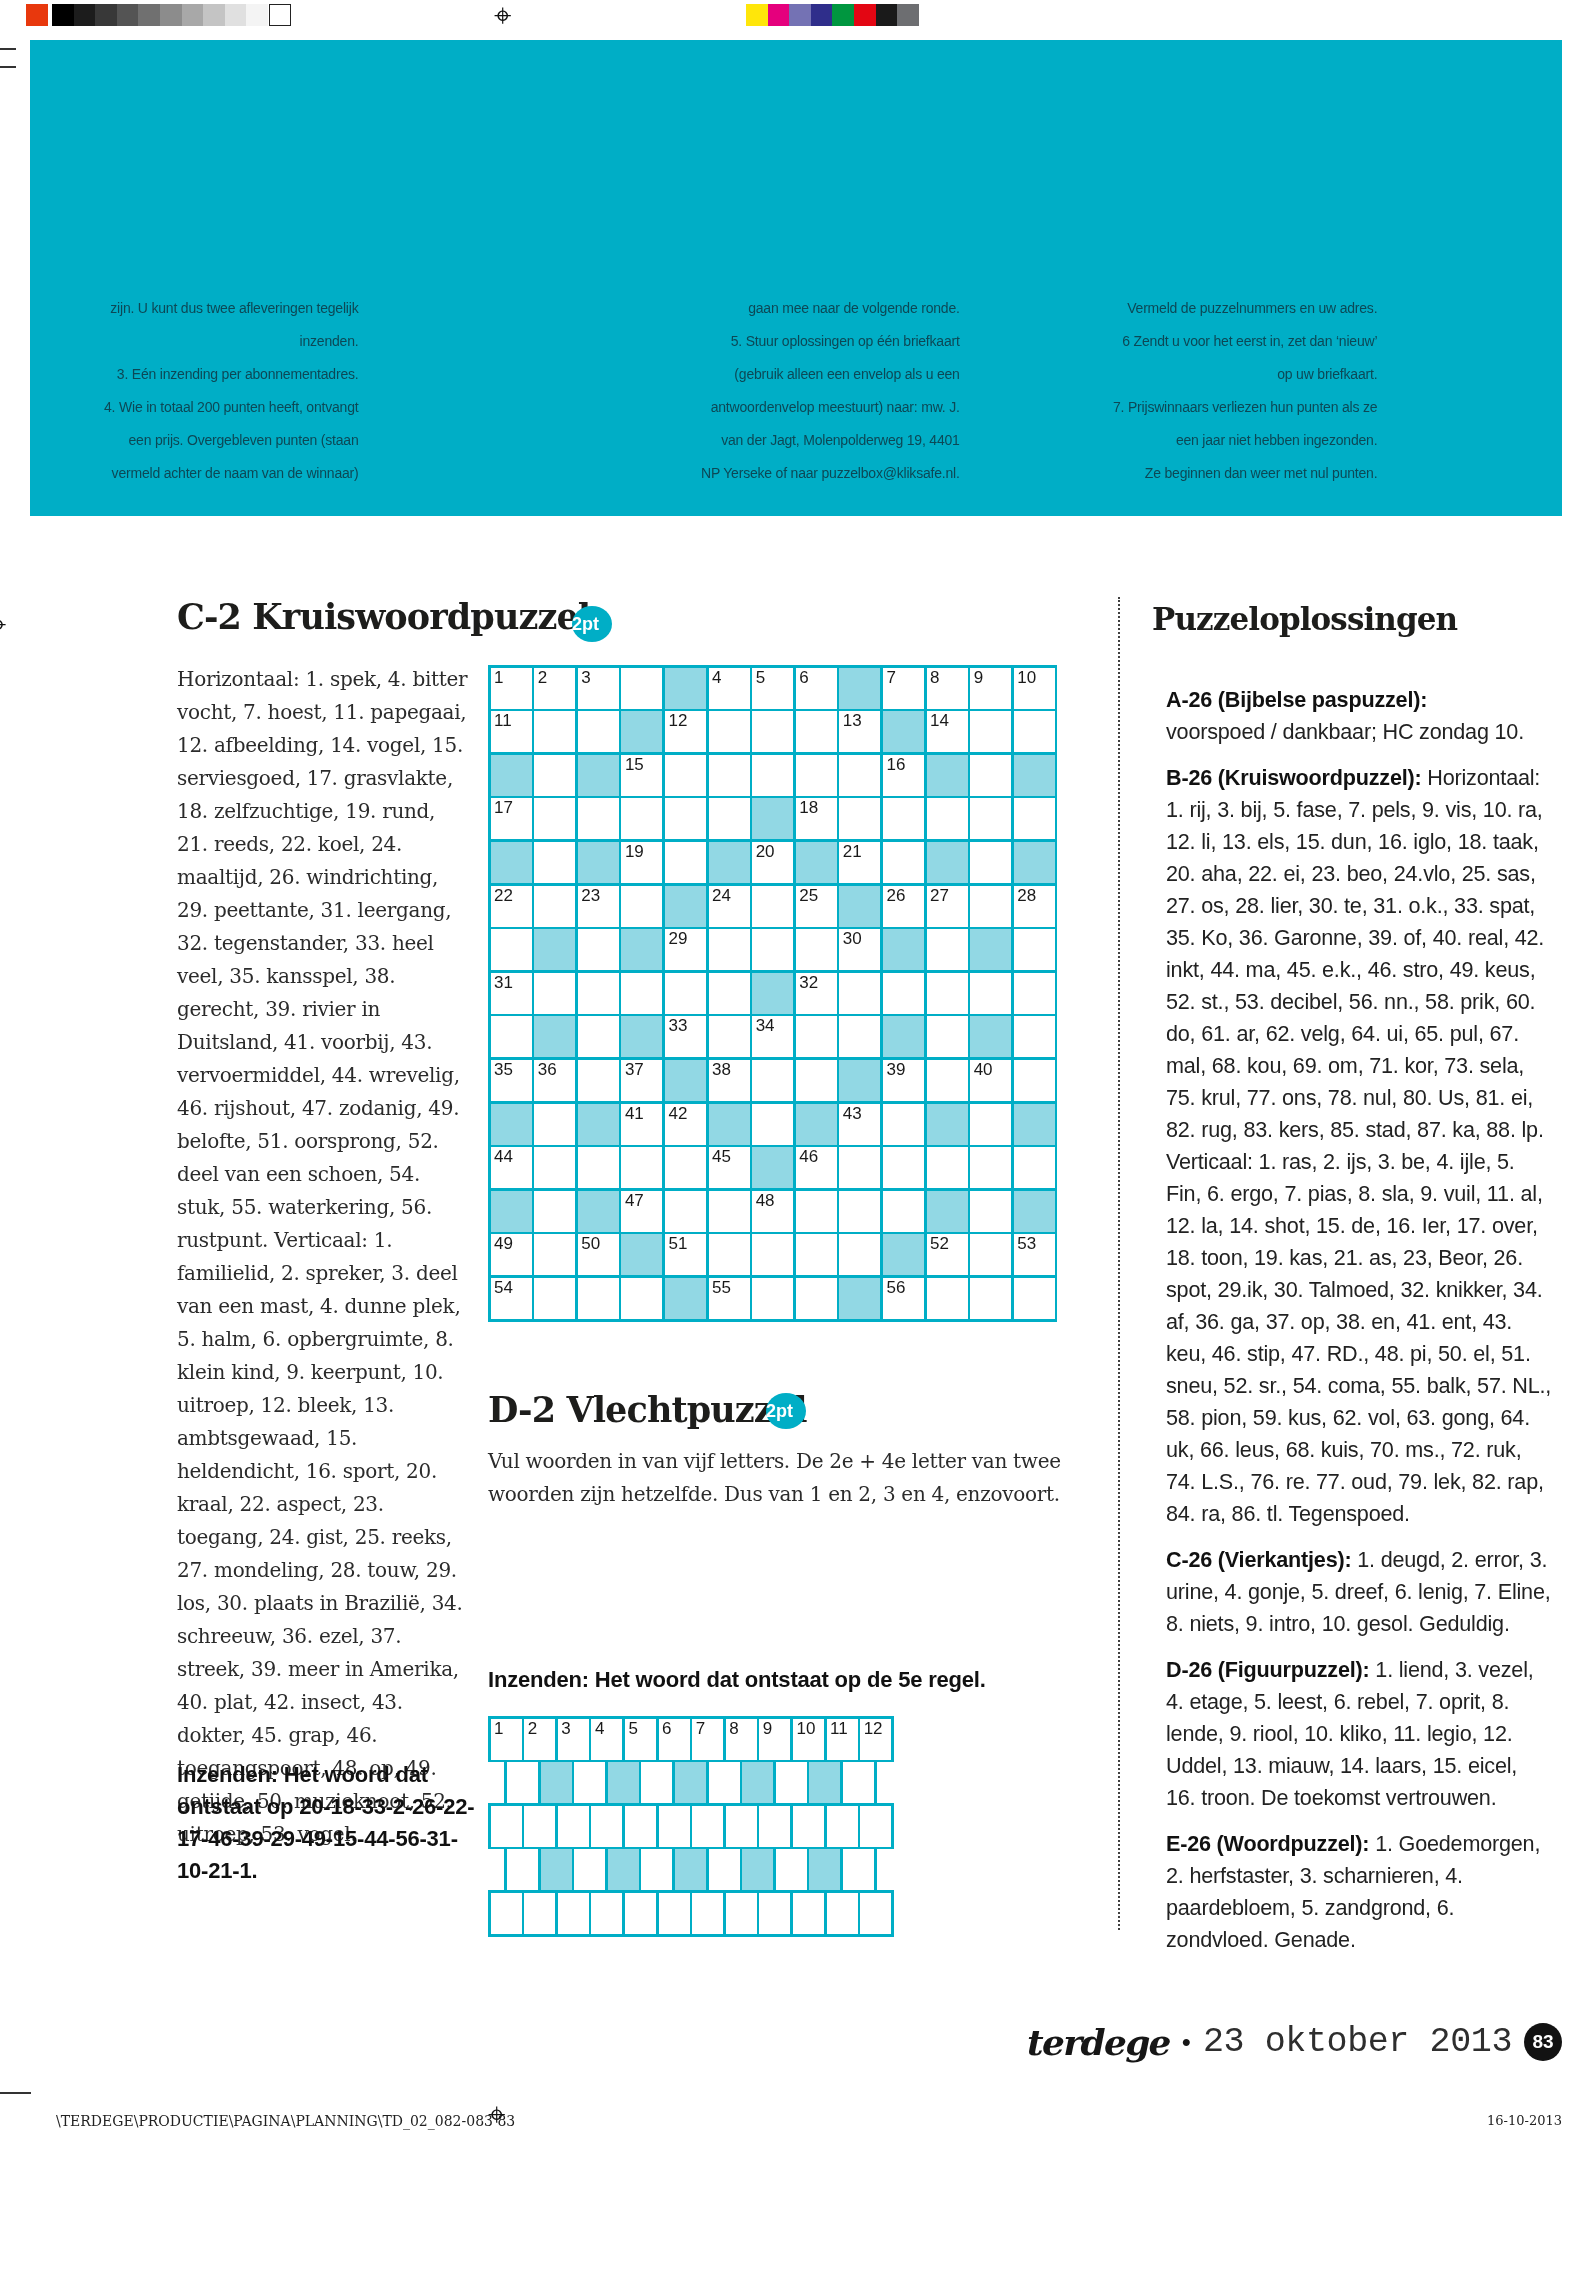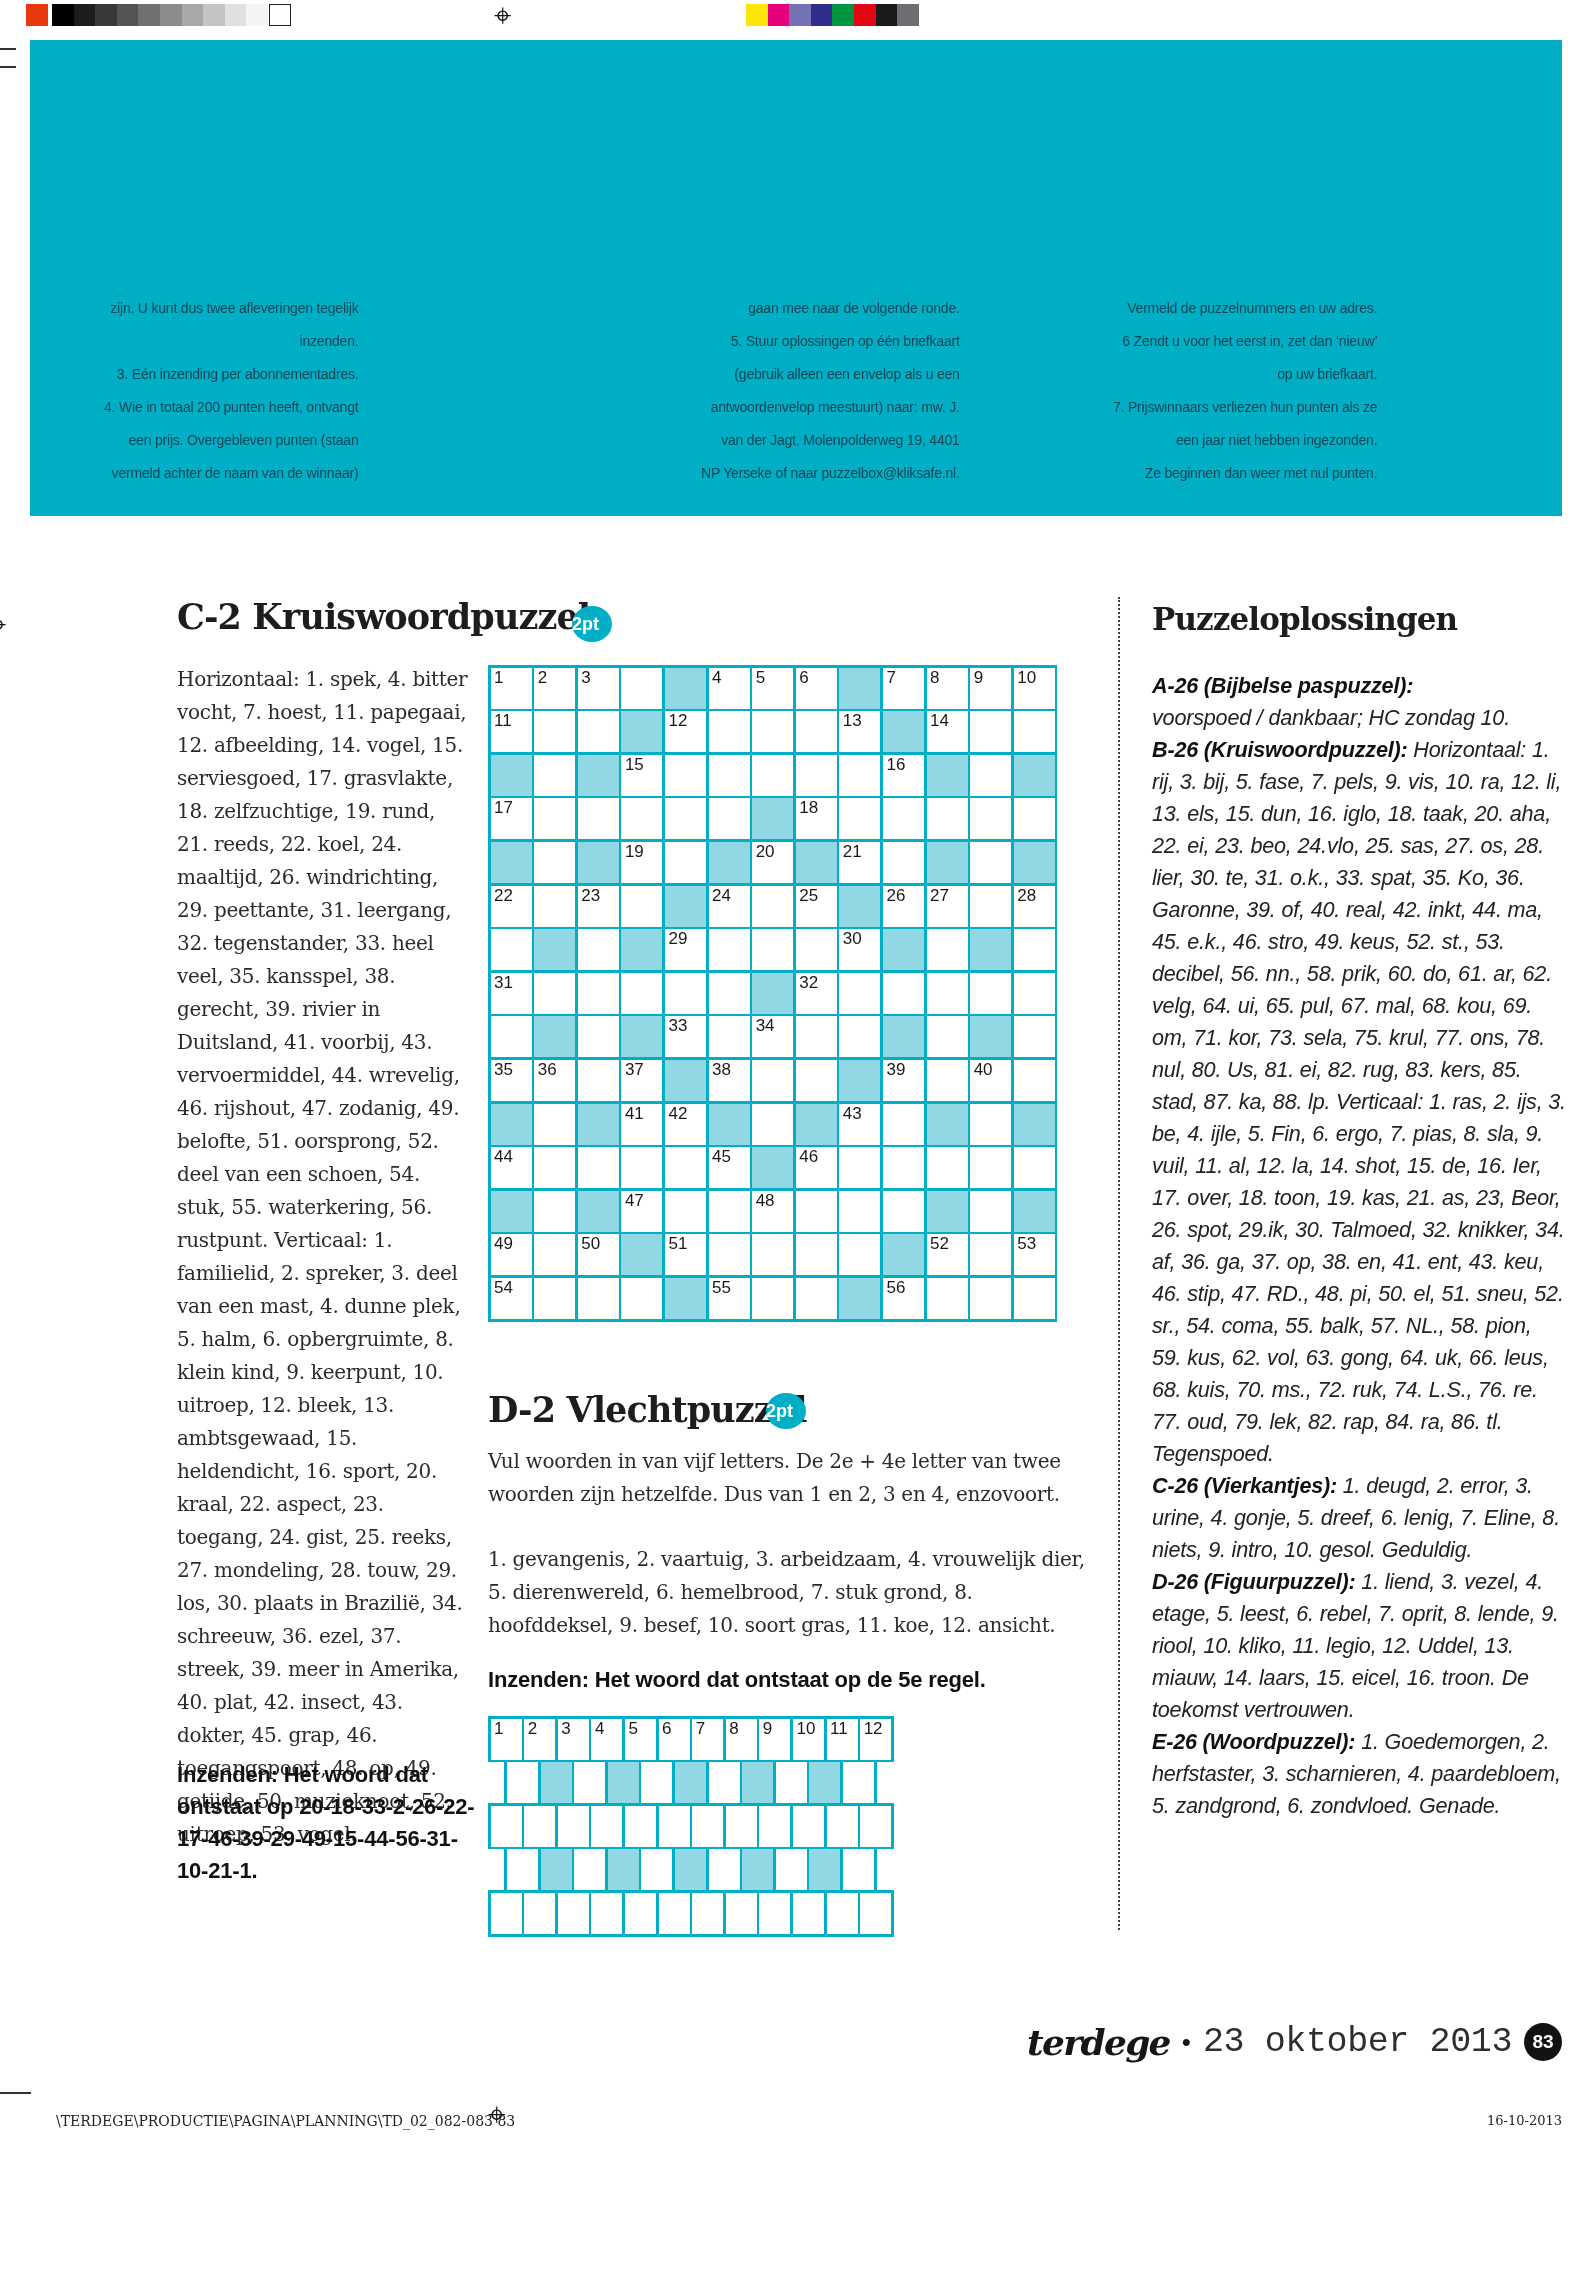--- a/index.html
+++ b/index.html
@@ -42,21 +42,21 @@
   
   .vrow{display:flex;gap:2.6px;padding:2.6px;background:var(--teal);width:max-content;}
   .vrow.off{margin-left:16.4px;}
   .vrow + .vrow{margin-top:-2.6px;}
   .vcell{width:31px;height:41px;background:#fff;position:relative;flex:0 0 auto;}
   .vcell.sh{background:var(--cell-shade);}
 
   
   .dotted-rule{border-left:2.6px dotted #3f3f3f;}
   .solutions{font-size:21.6px;line-height:32px;color:#222;width:414px;letter-spacing:-0.2px;}
-  .solutions p{margin:0;font-style:italic;}
+  .solutions p{margin:14px;}
   .solutions strong{color:#111;}
   .solutions strong.block{display:block;}
 
   
   .footer-row{display:flex;align-items:center;gap:12px;margin-top:38px;}
   .brand{font-family:"DejaVu Serif",serif;font-style:italic;font-weight:bold;
          font-size:36px;color:#161616;letter-spacing:-1.7px;}
   .fbullet{font-size:26px;color:#161616;}
   .fdate{font-family:Liberation Mono, monospace;font-size:35px;color:#2e2e2e;letter-spacing:-0.4px;}
   .pagedot{width:38px;height:38px;border-radius:50%;background:#121212;color:#fff;
@@ -438,21 +438,20 @@
       </div>
       <div class="xcell"></div>
       <div class="xcell"></div>
       <div class="xcell"></div>
     </div>
 
   <div class="abs slab h1" style="left:488px;top:1392px;">D-2 Vlechtpuzzel</div>
   <div class="abs badge" style="left:766px;top:1393px;">2pt</div>
 
   <div class="abs clues" style="left:488px;top:1445px;width:600px;">Vul woorden in van vijf letters. De 2e + 4e letter van twee woorden zijn hetzelfde. Dus van 1 en 2, 3 en 4, enzovoort.</div>
-  <div class="abs clues" style="left:488px;top:1543px;width:608px;">1. gevangenis, 2. vaartuig, 3. arbeidzaam, 4. vrouwelijk dier, 5. dierenwereld, 6. hemelbrood, 7. stuk grond, 8. hoofddeksel, 9. besef, 10. soort gras, 11. koe, 12. ansicht.</div>
   <div class="abs inzenden" style="left:488px;top:1664px;width:604px;">Inzenden: Het woord dat ontstaat op de 5e regel.</div>
 
   <div class="abs" style="left:488px;top:1716px;" id="vlecht-grid">
       <div class="vrow">
         <div class="vcell">
           <span class="xnum">1</span>
         </div>
         <div class="vcell">
           <span class="xnum">2</span>
         </div>

